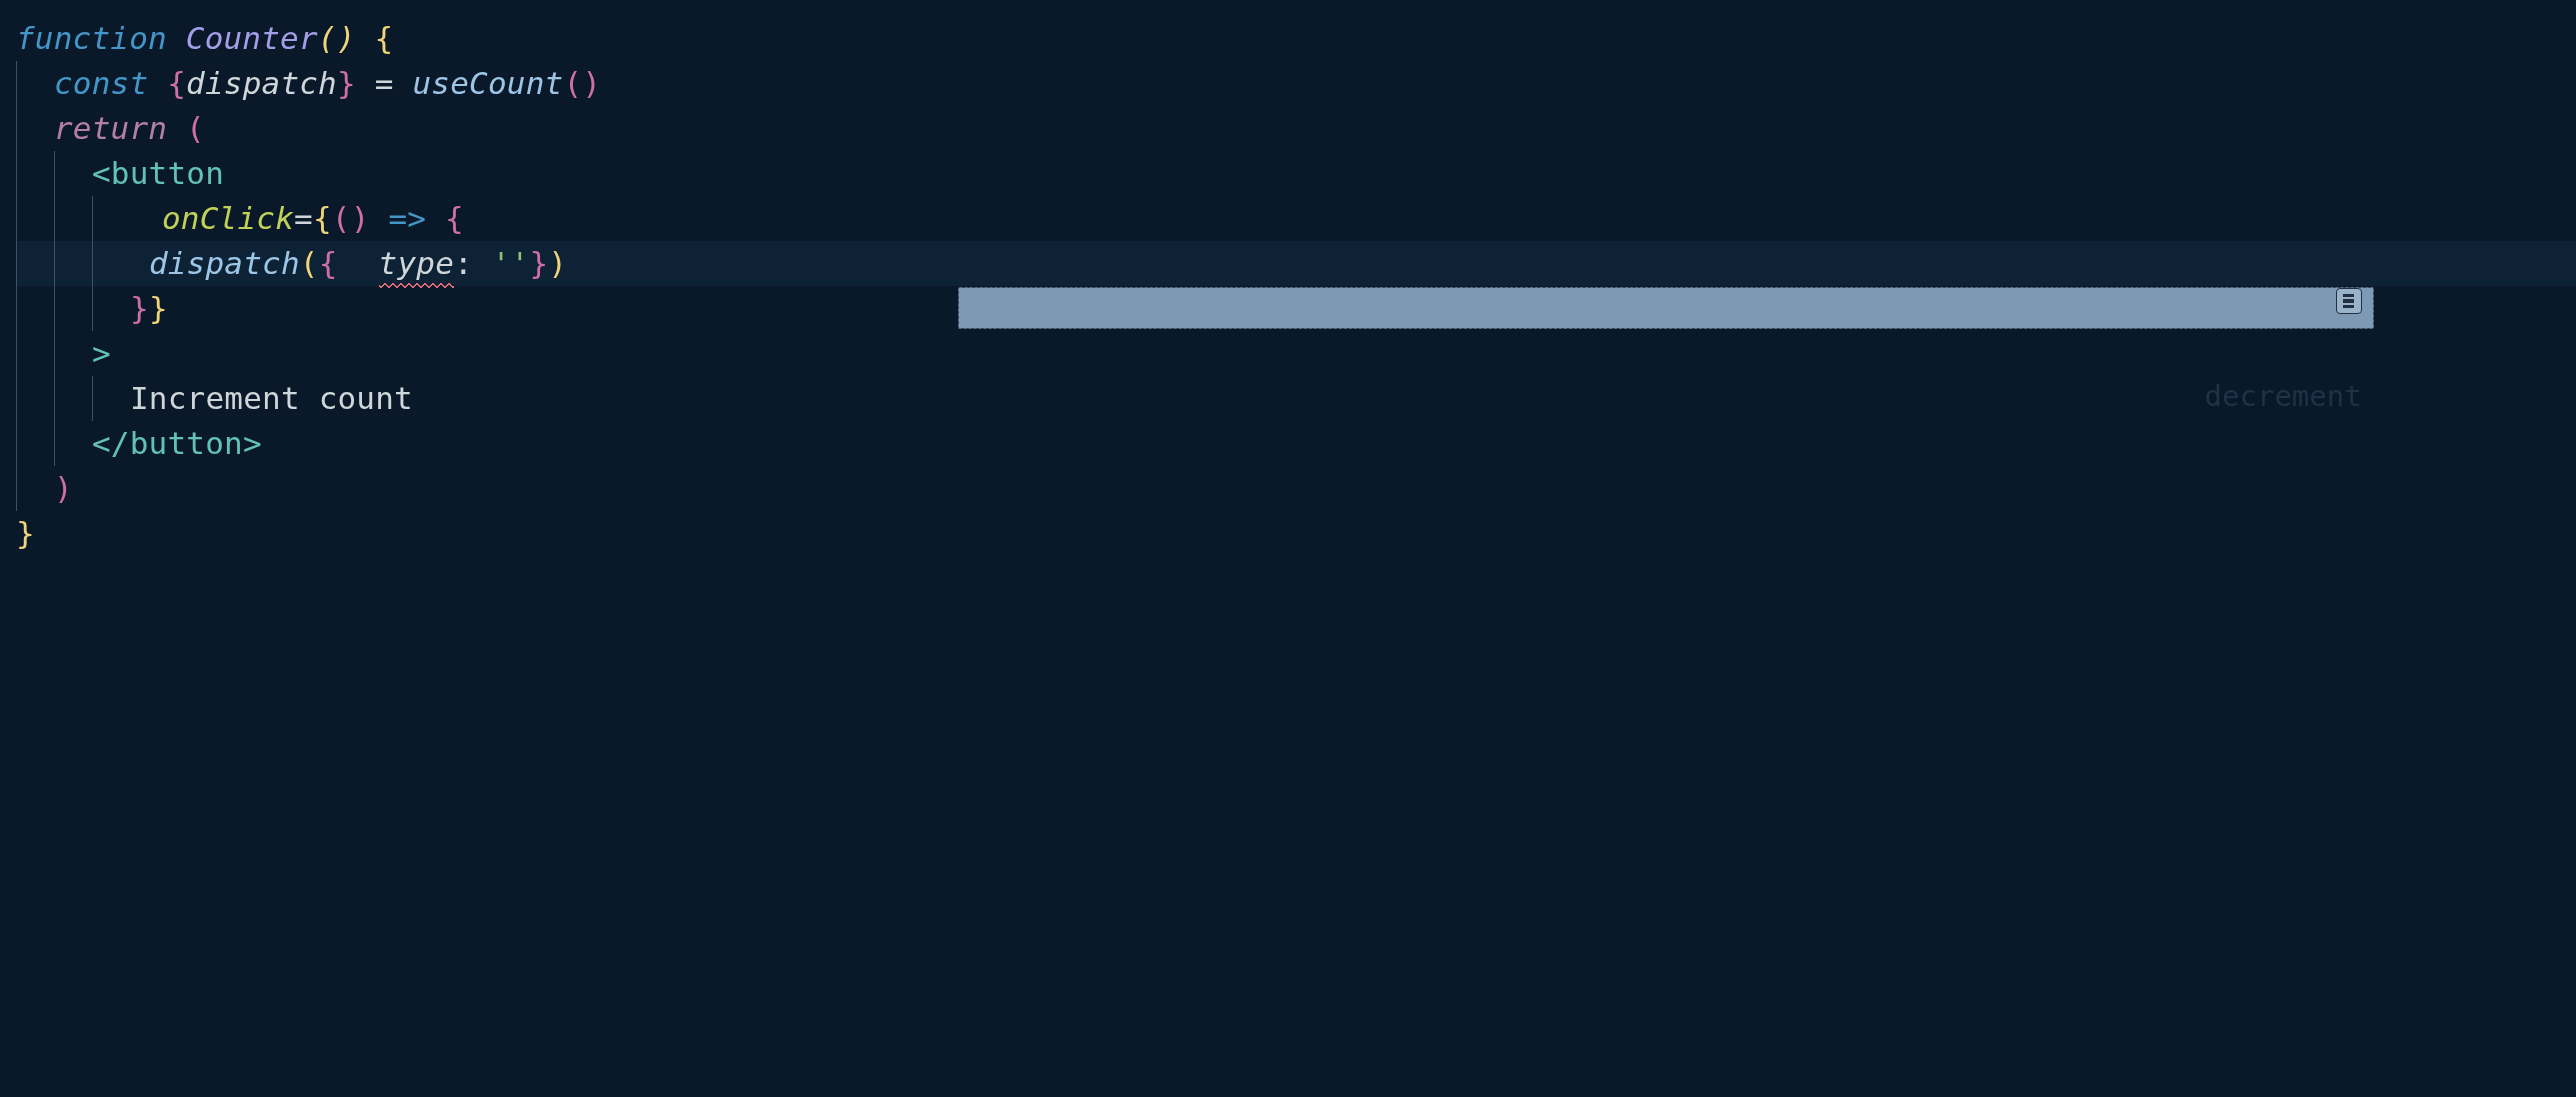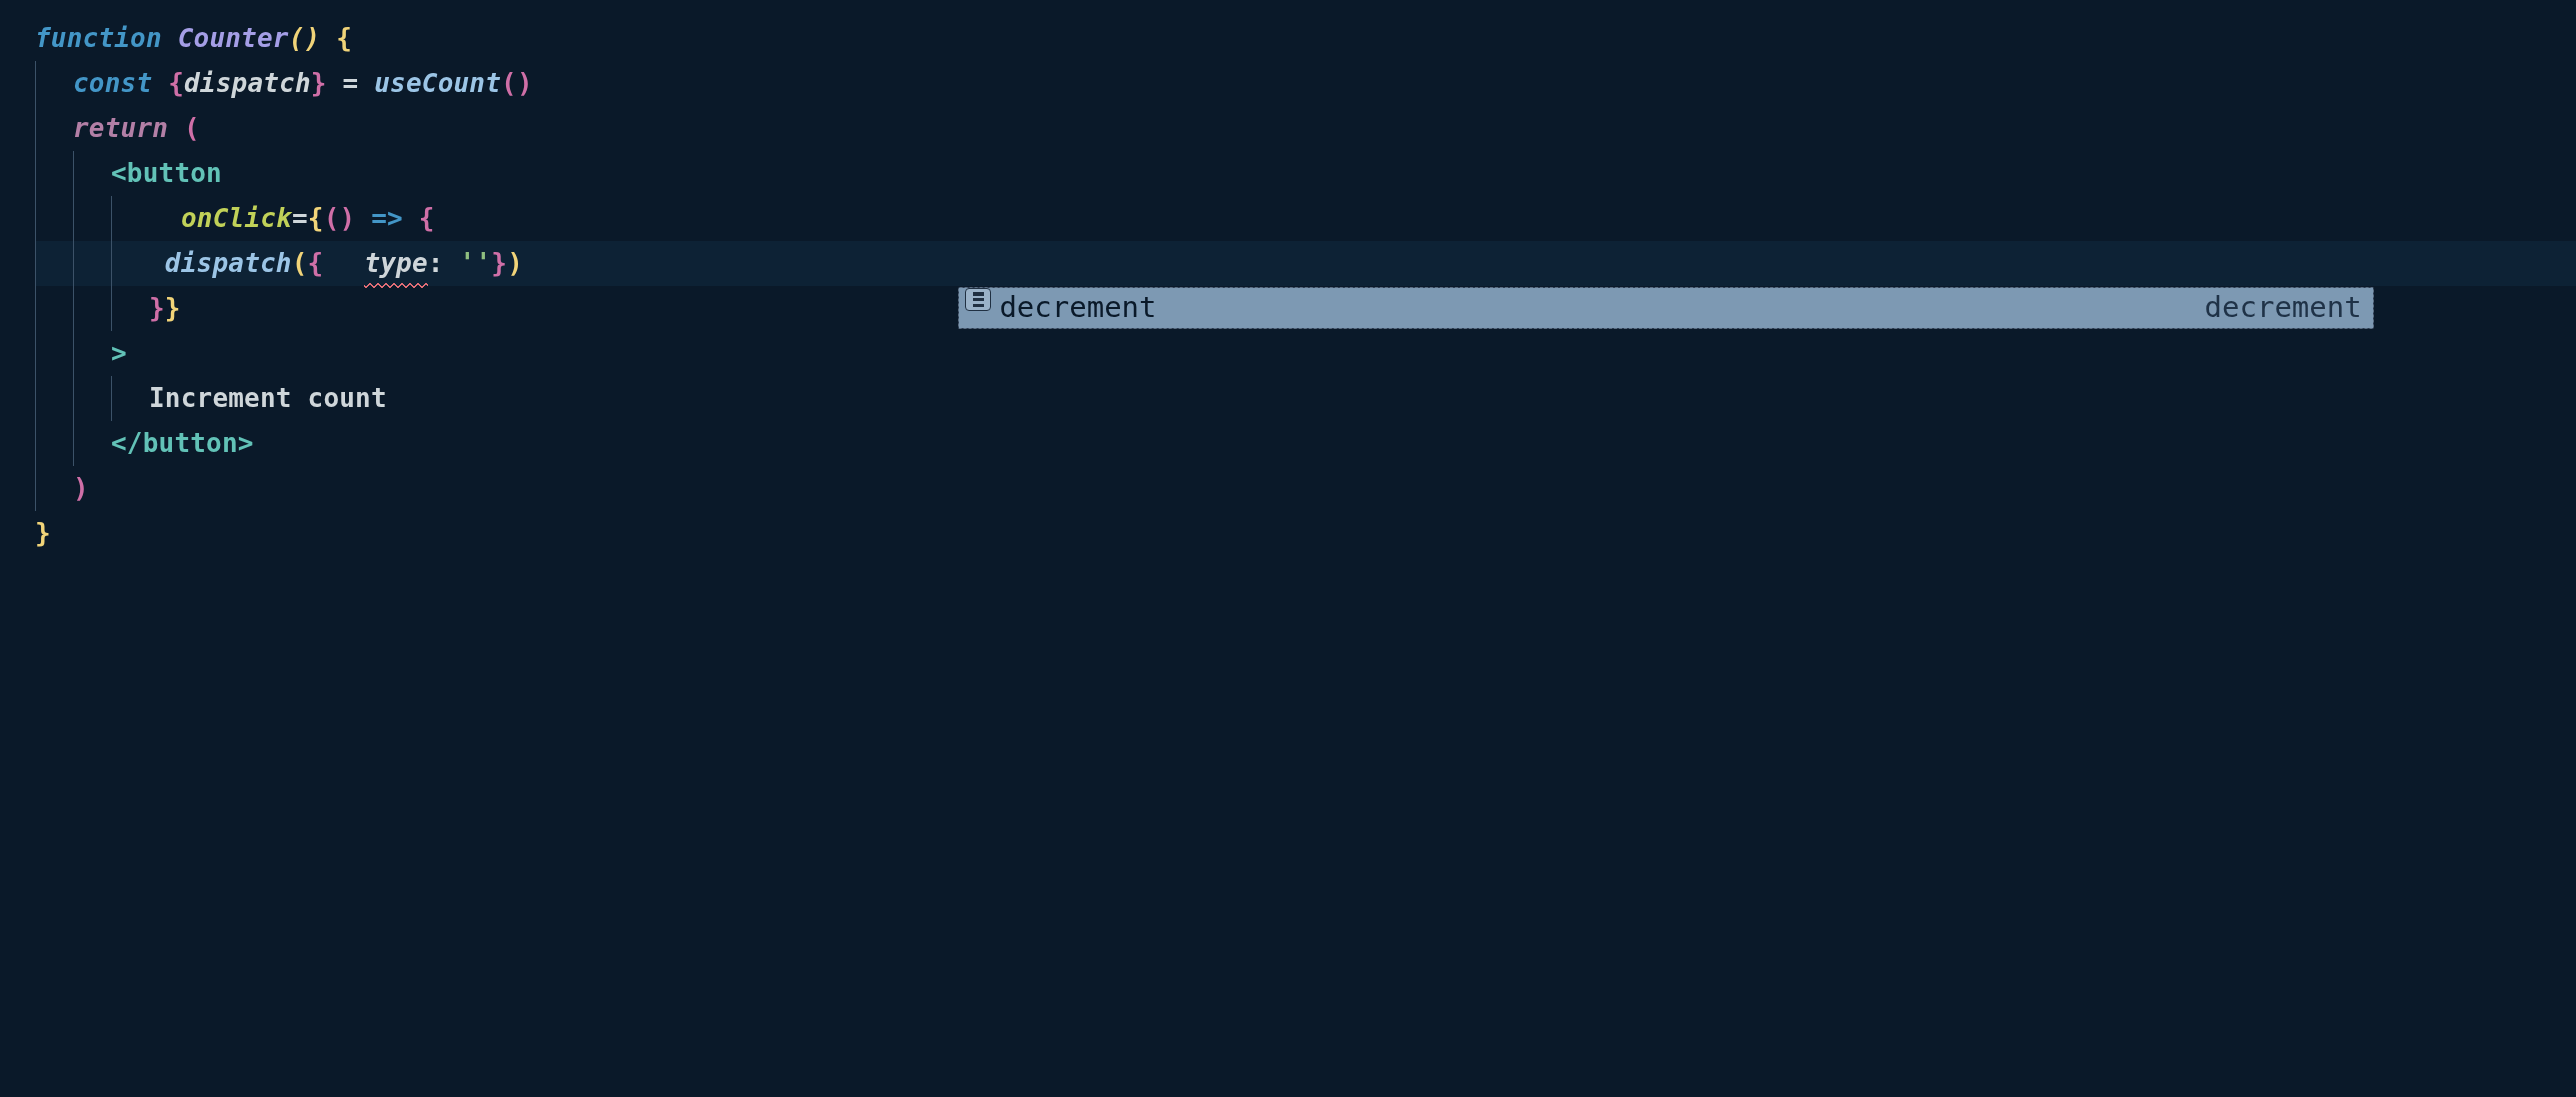--- a/index.html
+++ b/index.html
@@ -32,27 +32,26 @@
     margin: 0;
     padding: 0;
     width: 2576px;
     height: 1097px;
     background: var(--bg);
     overflow: hidden;
   }
   .editor {
     position: relative;
     font-family: "Menlo", "Consolas", "DejaVu Sans Mono", monospace;
-    font-size: 26px;
+    font-size: 31px;
     line-height: 45px;
     color: var(--fg);
-    padding: 16px 0 0 35px;
+    padding: 16px 0 0 16px;
     white-space: pre;
     letter-spacing: 0.2px;
-    font-weight: bold;
   }
   .code-line {
     display: flex;
     align-items: flex-start;
     height: 45px;
     position: relative;
   }
   .code-line.current {
     background: var(--bg-current-line);
   }
@@ -106,25 +105,26 @@
     background: var(--suggest-bg);
     border: 0.8px dashed var(--suggest-border);
     border-radius: 1.6px;
     font-family: "Menlo", "Consolas", "DejaVu Sans Mono", monospace;
     font-size: 29px;
     line-height: 39px;
     width: 1414px;
   }
   .suggest-item {
     display: flex;
-    align-items: flex-start;
+    align-items: flex-end;
     height: 40px;
     padding: 0 11.3px 0 6.4px;
     gap: 8px;
     color: var(--suggest-fg);
+    flex-direction: column;
   }
   .suggest-item.selected {
     background: var(--suggest-sel-bg);
     color: var(--suggest-sel-fg);
   }
   .suggest-item .label { flex: 0 0 auto; }
   .suggest-item .spacer { flex: 1 1 auto; }
   .suggest-item .detail {
     color: var(--suggest-detail-fg);
   }

